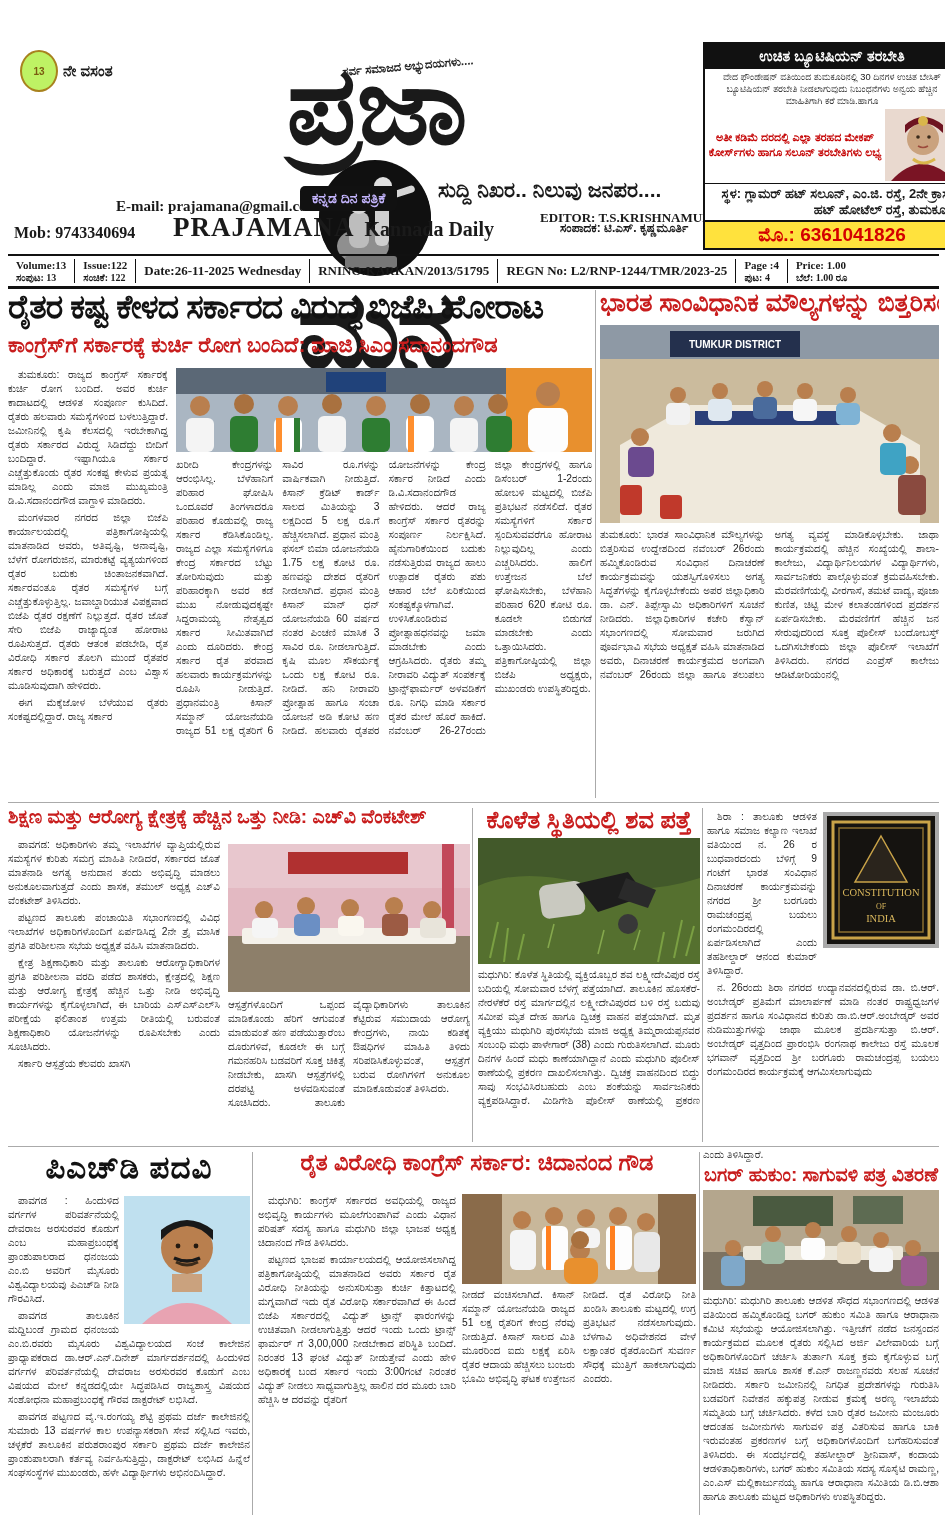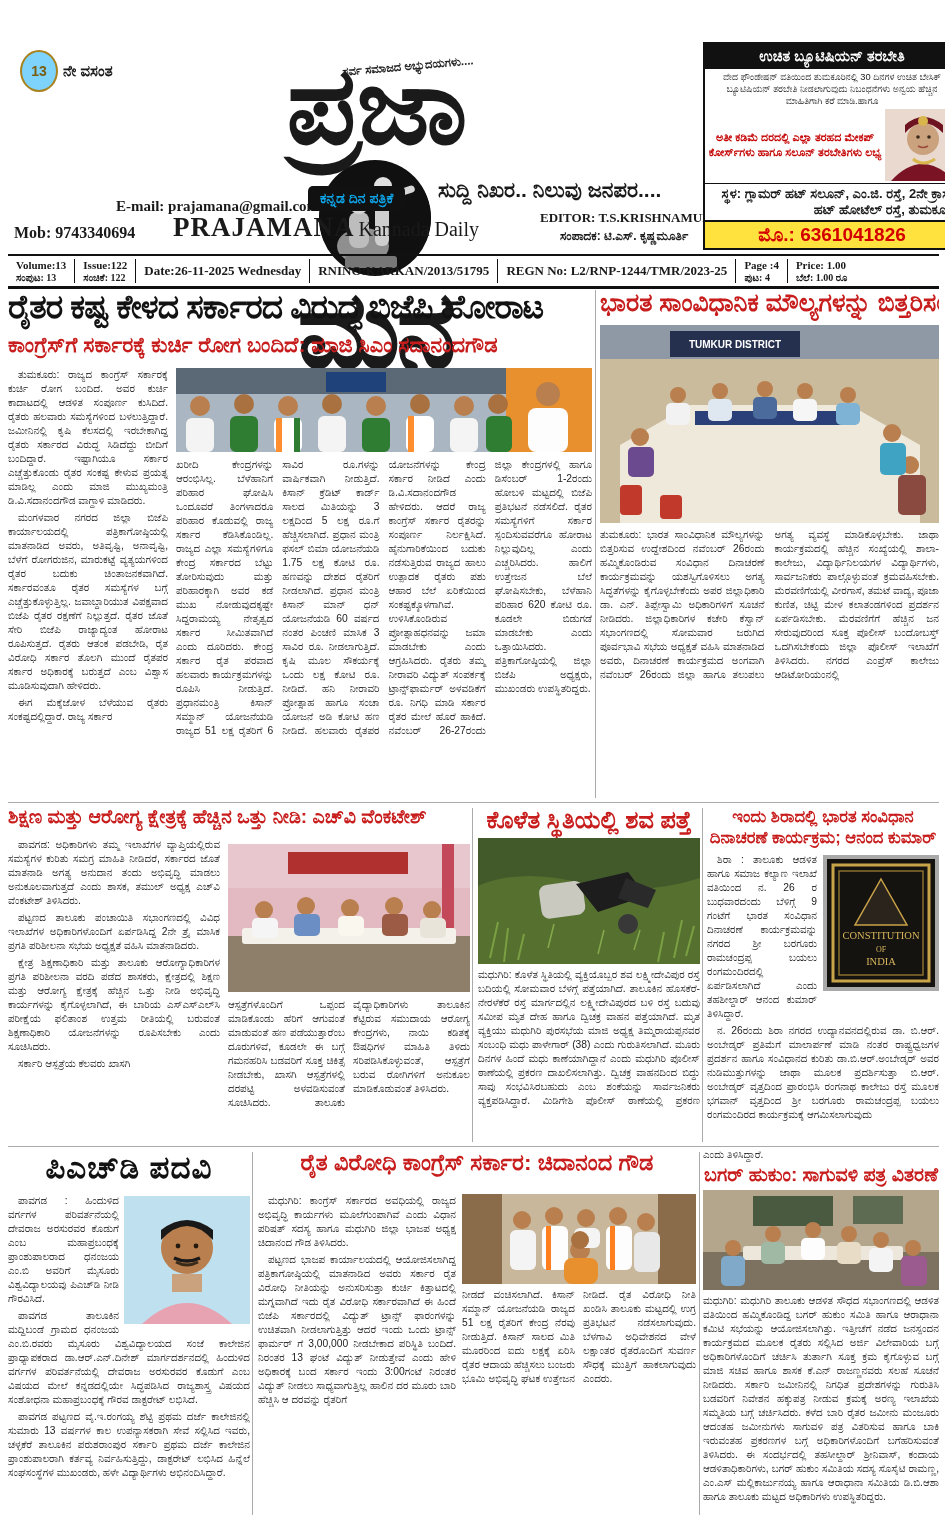--- a/index.html
+++ b/index.html
@@ -3,42 +3,42 @@
 <meta charset="utf-8">
 <style>
   html,body{margin:0;padding:0;background:#e8e8e8;}
   .page{position:relative;width:945px;height:1523px;background:#fff;margin:0 auto;
         font-family:"Liberation Sans",sans-serif;color:#1a1a1a;overflow:hidden;
         border-right:2px solid #cfcfcf;}
   
   .anniv{position:absolute;left:20px;top:50px;display:flex;align-items:center;gap:5px;}
   .anniv-badge{width:34px;height:38px;border:2px solid #a8821e;border-radius:50%;
         color:#7a5c10;font-weight:bold;display:flex;align-items:center;justify-content:center;
-        font-size:14px;background:#7dd3fc;}
+        font-size:10px;background:#bef264;}
   .anniv-text{font-weight:bold;font-size:15px;}
   .masthead-title{position:absolute;left:50px;top:52px;width:650px;display:flex;
         align-items:center;justify-content:center;font-weight:bold;line-height:1;flex-direction:column;}
   .mt-word{font-size:108px;letter-spacing:-4px;font-family:"DejaVu Sans",sans-serif;}
   .statue{width:112px;height:116px;border-radius:50%;background:#101010;flex:0 0 auto;
         margin:0 4px;position:relative;overflow:hidden;}
   .slogan{position:absolute;left:318px;top:60px;width:180px;text-align:center;
         font-weight:bold;font-size:11.5px;transform:rotate(-5deg);color:#222;}
-  .kn-badge{position:absolute;left:300px;top:186px;background:#111;color:#0ea5e9;
-        font-weight:bold;font-size:14px;padding:4px 12px;border-radius:5px;margin-left:8px;}
+  .kn-badge{position:absolute;left:300px;top:186px;background:#111;color:#c4b5fd;
+        font-weight:bold;font-size:14px;padding:4px 12px;border-radius:5px;}
   .email-line{position:absolute;left:116px;top:198px;font-weight:bold;font-size:15px;
         font-family:"Liberation Serif",serif;}
   .tagline{position:absolute;left:438px;top:178px;font-weight:bold;font-size:21px;}
   .editor-en{position:absolute;left:540px;top:210px;font-weight:bold;font-size:13px;
         font-family:"Liberation Serif",serif;}
-  .editor-kn{position:absolute;left:560px;top:229px;font-weight:bold;font-size:12px;}
+  .editor-kn{position:absolute;left:560px;top:221px;font-weight:bold;font-size:12px;}
   .mob{position:absolute;left:14px;top:224px;font-weight:bold;font-size:16px;
         font-family:"Liberation Serif",serif;}
   .ptitle{position:absolute;left:173px;top:212px;font-family:"Liberation Serif",serif;}
   .ptitle .big{font-size:27px;font-weight:bold;letter-spacing:1px;}
-  .ptitle .small{font-size:20px;}
+  .ptitle .small{font-size:20px;margin-left:6px;font-weight:bold;}
   
   .top-ad{position:absolute;left:703px;top:42px;width:258px;height:208px;border:2px solid #111;
         display:flex;flex-direction:column;box-sizing:border-box;background:#fff;}
   .ad-title{background:#111;color:#fff;text-align:center;font-weight:bold;font-size:14.5px;padding:4px 2px;}
   .ad-body{font-size:9.3px;padding:2px 3px 0 3px;text-align:center;line-height:1.3;}
   .ad-mid{display:flex;align-items:center;flex:1;}
   .ad-highlight{color:#c40000;font-weight:bold;font-size:11px;flex:1;text-align:center;
         padding:1px 2px;line-height:1.35;}
   .ad-bride{width:74px;height:72px;flex:0 0 auto;}
   .ad-address{font-size:13px;font-weight:bold;text-align:right;border-top:1px solid #111;
@@ -339,21 +339,20 @@
             <path d="M156 112 L162 92"></path>
         </g>
       </svg>
     </div>
     <div class="d-body body-text">ಮಧುಗಿರಿ: ಕೊಳೆತ ಸ್ಥಿತಿಯಲ್ಲಿ ವ್ಯಕ್ತಿಯೊಬ್ಬರ ಶವ ಲಕ್ಷ್ಮೀದೇವಿಪುರ ರಸ್ತೆ ಬದಿಯಲ್ಲಿ ಸೋಮವಾರ ಬೆಳಗ್ಗೆ ಪತ್ತೆಯಾಗಿದೆ. ತಾಲೂಕಿನ ಹೊಸಕೆರೆ-ನೇರಳೆಕೆರೆ ರಸ್ತೆ ಮಾರ್ಗದಲ್ಲಿನ ಲಕ್ಷ್ಮೀದೇವಿಪುರದ ಬಳಿ ರಸ್ತೆ ಬದುವು ಸಮೀಪ ಮೃತ ದೇಹ ಹಾಗೂ ದ್ವಿಚಕ್ರ ವಾಹನ ಪತ್ತೆಯಾಗಿದೆ. ಮೃತ ವ್ಯಕ್ತಿಯು ಮಧುಗಿರಿ ಪುರಸಭೆಯ ಮಾಜಿ ಅಧ್ಯಕ್ಷ ತಿಮ್ಮರಾಯಪ್ಪನವರ ಸಂಬಂಧಿ ಮಧು ಪಾಳೇಗಾರ್ (38) ಎಂದು ಗುರುತಿಸಲಾಗಿದೆ. ಮೂರು ದಿನಗಳ ಹಿಂದೆ ಮಧು ಕಾಣೆಯಾಗಿದ್ದಾನೆ ಎಂದು ಮಧುಗಿರಿ ಪೊಲೀಸ್ ಠಾಣೆಯಲ್ಲಿ ಪ್ರಕರಣ ದಾಖಲಿಸಲಾಗಿತ್ತು. ದ್ವಿಚಕ್ರ ವಾಹನದಿಂದ ಬಿದ್ದು ಸಾವು ಸಂಭವಿಸಿರಬಹುದು ಎಂಬ ಶಂಕೆಯನ್ನು ಸಾರ್ವಜನಿಕರು ವ್ಯಕ್ತಪಡಿಸಿದ್ದಾರೆ. ಮಿಡಿಗೇಶಿ ಪೊಲೀಸ್ ಠಾಣೆಯಲ್ಲಿ ಪ್ರಕರಣ ದಾಖಲಾಗಿದೆ.</div>
   </div>
 
   <div class="vr" style="left:702px;top:808px;height:334px"></div>
 
   <div class="art art-sira">
-    <div class="h1 hl-red">ಇಂದು ಶಿರಾದಲ್ಲಿ ಭಾರತ ಸಂವಿಧಾನ ದಿನಾಚರಣೆ ಕಾರ್ಯಕ್ರಮ; ಆನಂದ ಕುಮಾರ್</div>
     <div class="body-text" style="margin-top:4px">
       <span class="s-book photo" style="display:block;float:right;width:116px;height:136px;margin:2px 0 4px 6px;">
         <svg viewBox="0 0 116 136" xmlns="http://www.w3.org/2000/svg">
           <rect width="116" height="136" fill="#a9a9a9"></rect>
           <rect x="4" y="4" width="108" height="128" fill="#151310"></rect>
           <rect x="10" y="10" width="96" height="116" fill="none" stroke="#c9a348" stroke-width="3"></rect>
           <rect x="16" y="16" width="84" height="104" fill="none" stroke="#8a6f2f" stroke-width="1.5"></rect>
           <path d="M58 24 L84 70 L32 70 Z" fill="#2a241c" stroke="#c9a348" stroke-width="1.5"></path>
           <text x="58" y="84" text-anchor="middle" font-size="10.5" fill="#d8b65c" font-family="Liberation Serif, serif">CONSTITUTION</text>
           <text x="58" y="97" text-anchor="middle" font-size="8" fill="#d8b65c" font-family="Liberation Serif, serif">OF</text>

